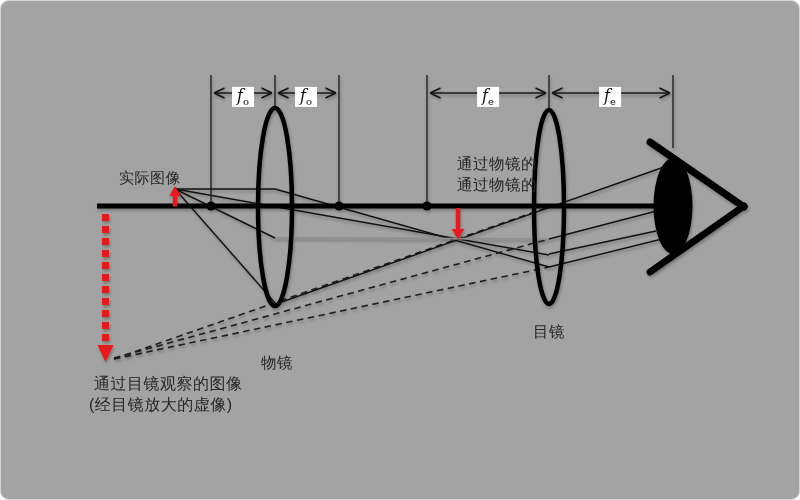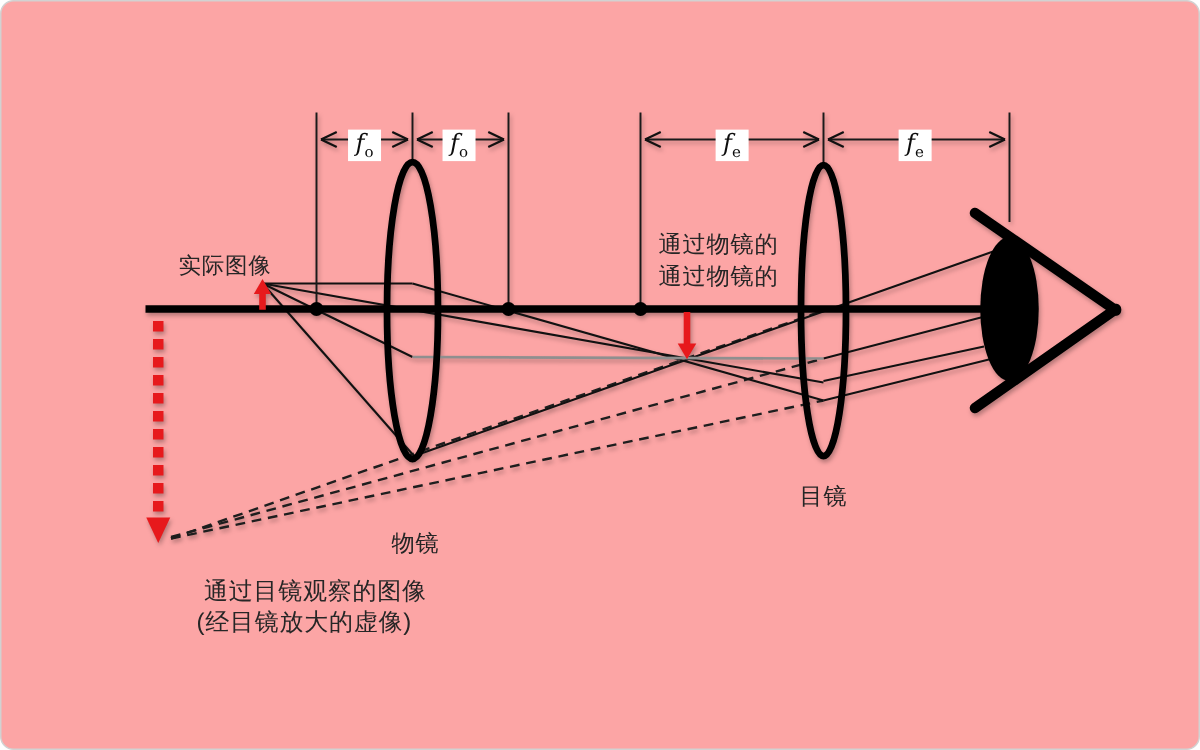--- a/index.html
+++ b/index.html
@@ -1,18 +1,18 @@
 <!DOCTYPE html>
 <html><head>
 <meta charset="utf-8">
 <style>
   html,body{margin:0;padding:0;background:#fff;}
   .canvas{
     position:relative;width:798px;height:498px;margin:0;
-    background:#fca5a5;border:1px solid #d2d2d2;border-radius:9px;
+    background:#a3a3a3;border:1px solid #d2d2d2;border-radius:9px;
     overflow:hidden;font-family:"Liberation Sans","DejaVu Sans",sans-serif;
   }
   svg.diagram{position:absolute;left:0;top:0;
     filter:drop-shadow(1.5px 2px 1.5px rgba(0,0,0,0.28));}
   .lbl{
     position:absolute;color:#262626;font-size:15.5px;line-height:21px;
     white-space:nowrap;letter-spacing:0.5px;
   }
   .lbl.center{text-align:center;}
   .flabel{
@@ -101,27 +101,27 @@
     </g>
   </svg>
 
   <div class="flabel" style="left:242px;top:96px"><span>f</span><sub>o</sub></div>
   <div class="flabel" style="left:305px;top:96px"><span>f</span><sub>o</sub></div>
   <div class="flabel" style="left:487px;top:96px"><span>f</span><sub>e</sub></div>
   <div class="flabel" style="left:609px;top:96px"><span>f</span><sub>e</sub></div>
 
   <div class="lbl" style="left:118px;top:166px;font-size:15px;">实际图像</div>
 
-  <div class="lbl center" style="left:408px;top:152px;width:140px;">
+  <div class="lbl center" style="left:396px;top:152px;width:140px;text-align:right;">
     <div>通过物镜的</div>
     <div>通过物镜的</div>
   </div>
 
   <div class="lbl center" style="left:244px;top:331px;width:64px;margin-top:20px;">物镜</div>
 
   <div class="lbl center" style="left:516px;top:320px;width:64px;">目镜</div>
 
-  <div class="lbl" style="left:93px;top:384px;font-size:16px;line-height:20.5px;margin-left:42px;">
+  <div class="lbl" style="left:93px;top:373px;font-size:16px;line-height:20.5px;">
     <div>通过目镜观察的图像</div>
     <div style="margin-left:-5px;">(经目镜放大的虚像)</div>
   </div>
 
 </div>
 
 </body></html>

